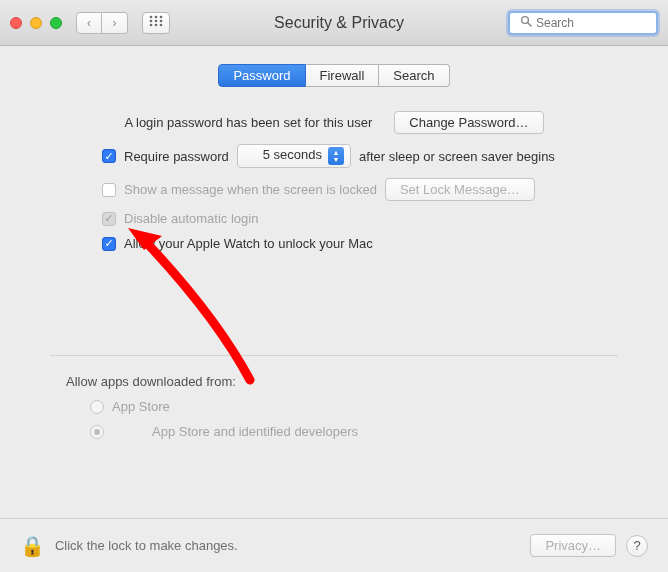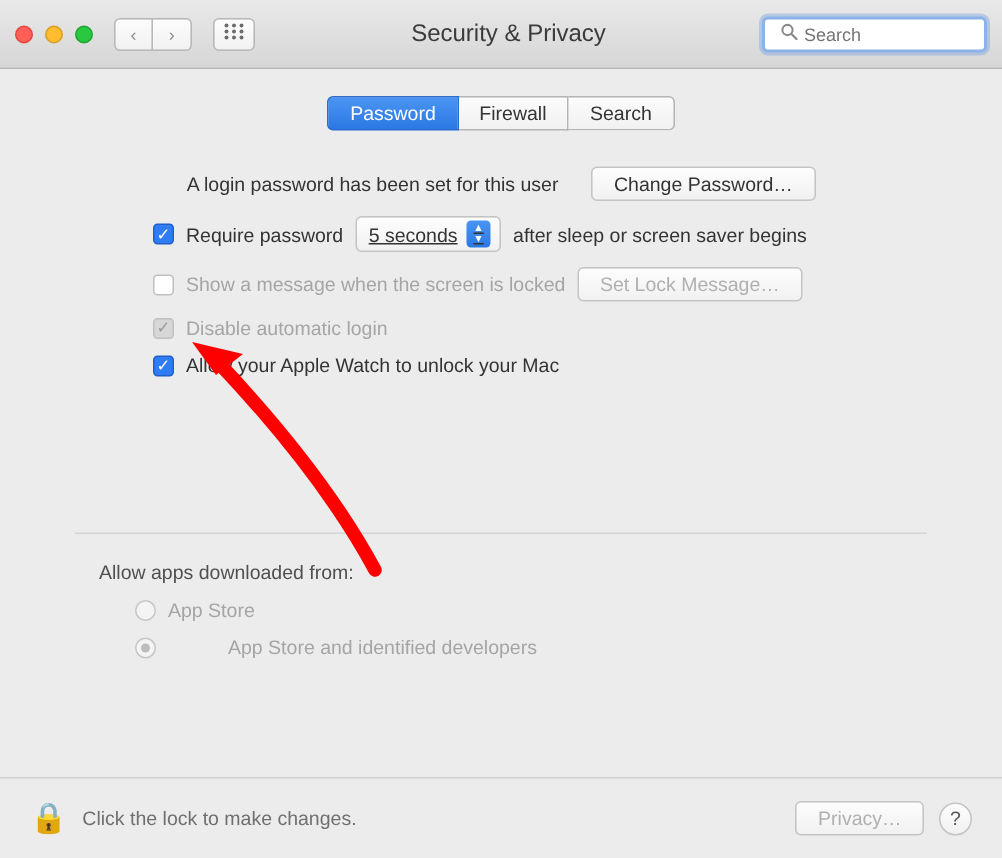--- a/index.html
+++ b/index.html
@@ -94,22 +94,22 @@
     width:14px;height:14px;border-radius:3px;flex-shrink:0;
     display:flex;align-items:center;justify-content:center;
     font-size:11px;color:#fff;
   }
   .checkbox.checked{background:#2f7cf6;border:1px solid #1f5fc7;}
   .checkbox.empty{background:#fff;border:1px solid #c0c0c0;}
   .checkbox.disabled-checked{background:#d7d7d7;border:1px solid #c0c0c0;color:#9a9a9a;}
   .select {
     background:linear-gradient(#fdfdfd,#f1f1f1);
     border:1px solid #c4c4c4;border-radius:4px;
-    padding:2px 6px 2px 8px;font-size:13px;color:#333;
-    display:flex;align-items:center;gap:6px;text-decoration:underline;
+    padding:2px 6px 2px 25px;font-size:13px;color:#333;
+    display:flex;gap:6px;
   }
   .select .arrows{
     width:16px;height:18px;
     background:linear-gradient(#4a95f2,#2b78e4);
     border-radius:3px;
     display:flex;flex-direction:column;align-items:center;justify-content:center;
     color:#fff;font-size:7px;line-height:7px;
   }
   hr.divider{border:none;border-top:1px solid #d4d4d4;margin:24px 0 18px 0;}
   .radio{

